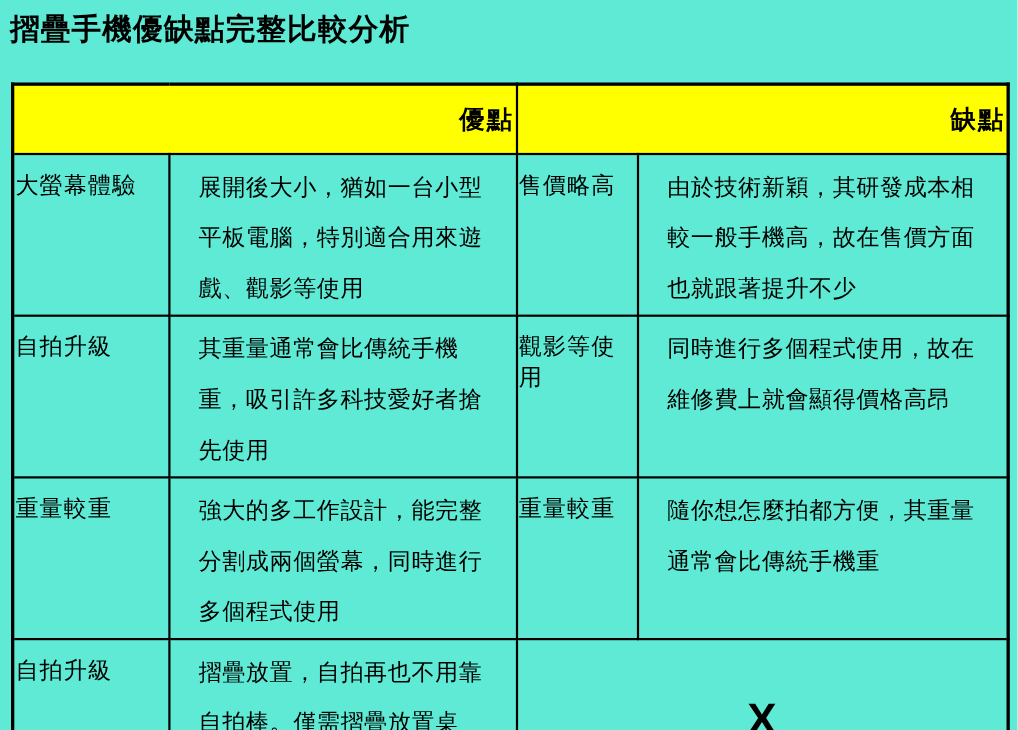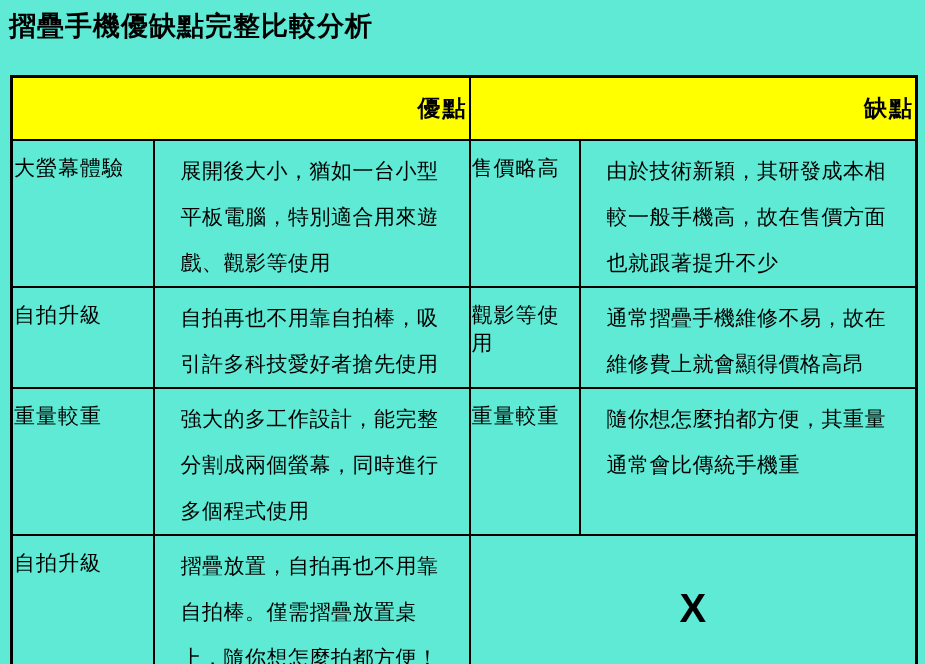--- a/index.html
+++ b/index.html
@@ -97,23 +97,23 @@
 
       <tr class="r1">
         <td class="term">大螢幕體驗</td>
         <td class="desc">展開後大小，猶如一台小型平板電腦，特別適合用來遊戲、觀影等使用</td>
         <td class="term">售價略高</td>
         <td class="desc">由於技術新穎，其研發成本相較一般手機高，故在售價方面也就跟著提升不少</td>
       </tr>
 
       <tr class="r2">
         <td class="term">自拍升級</td>
-        <td class="desc">自拍再也不用靠自拍棒，吸引許多科技愛好者搶先使用</td>
+        <td class="desc">其重量通常會比傳統手機重，吸引許多科技愛好者搶先使用</td>
         <td class="term">觀影等使用</td>
-        <td class="desc">通常摺疊手機維修不易，故在維修費上就會顯得價格高昂</td>
+        <td class="desc">同時進行多個程式使用，故在維修費上就會顯得價格高昂</td>
       </tr>
 
       <tr class="r3">
         <td class="term">重量較重</td>
         <td class="desc">強大的多工作設計，能完整分割成兩個螢幕，同時進行多個程式使用</td>
         <td class="term">重量較重</td>
         <td class="desc">隨你想怎麼拍都方便，其重量通常會比傳統手機重</td>
       </tr>
 
       <tr class="r4">

